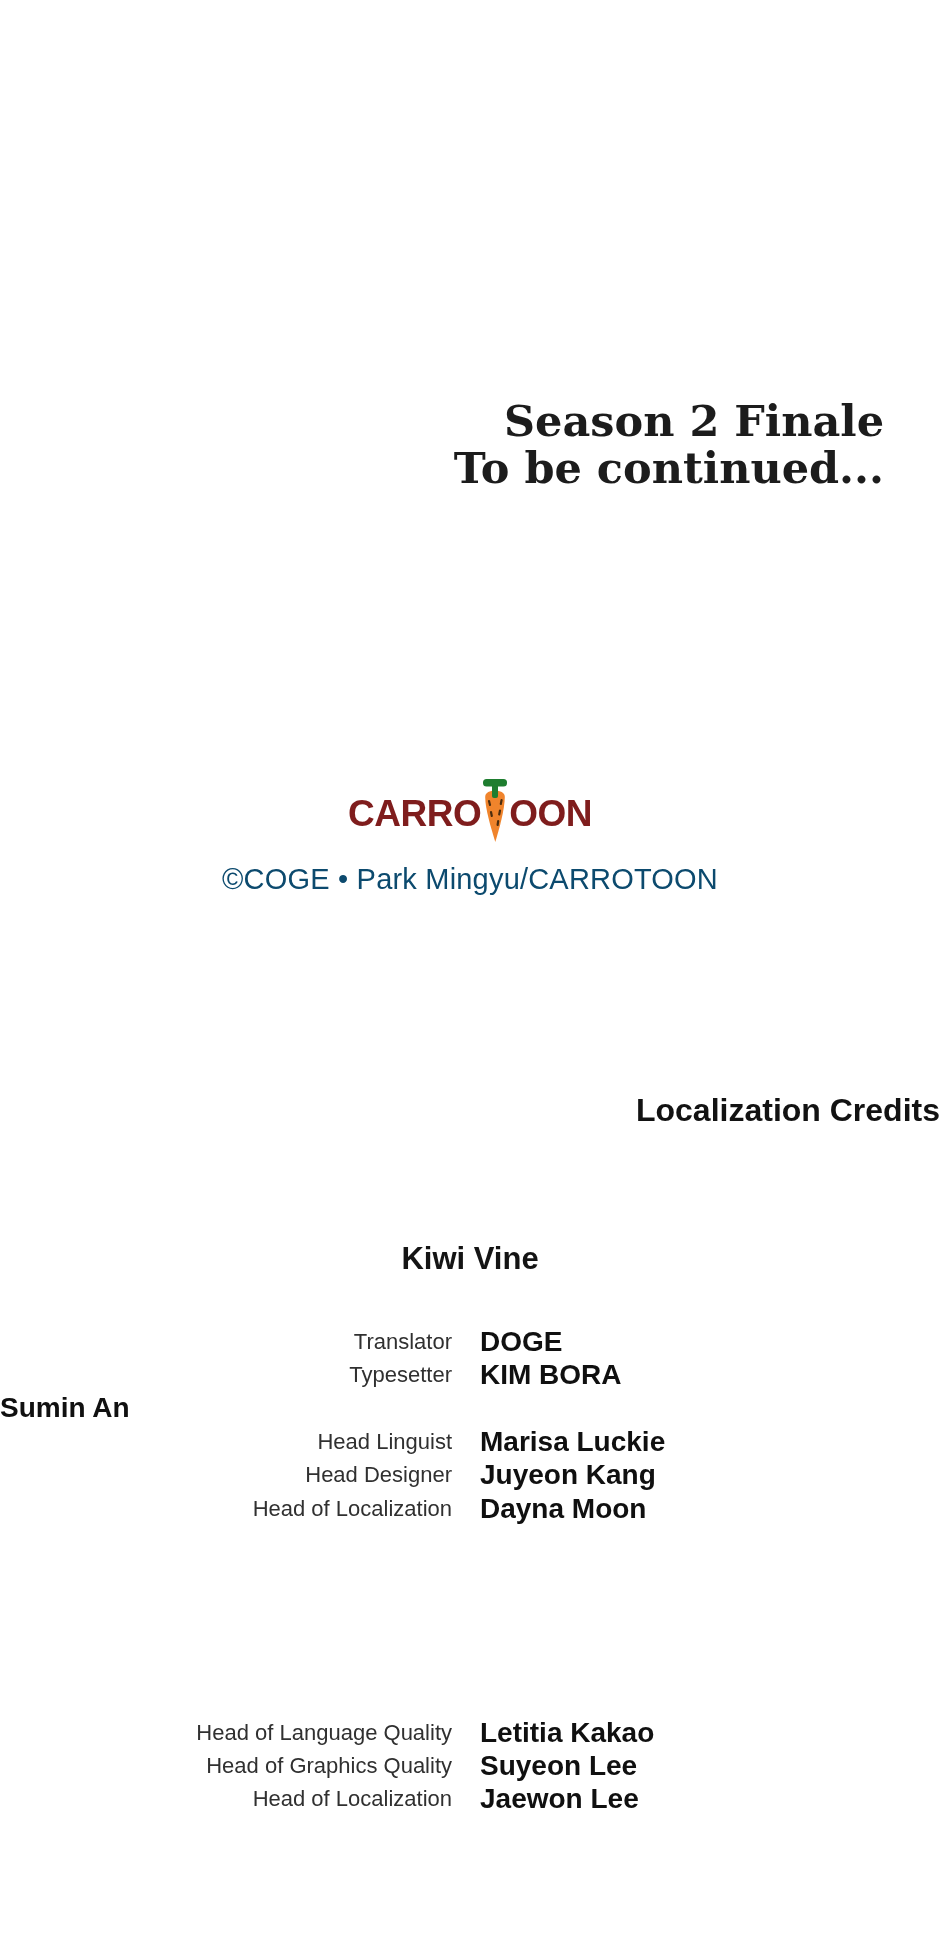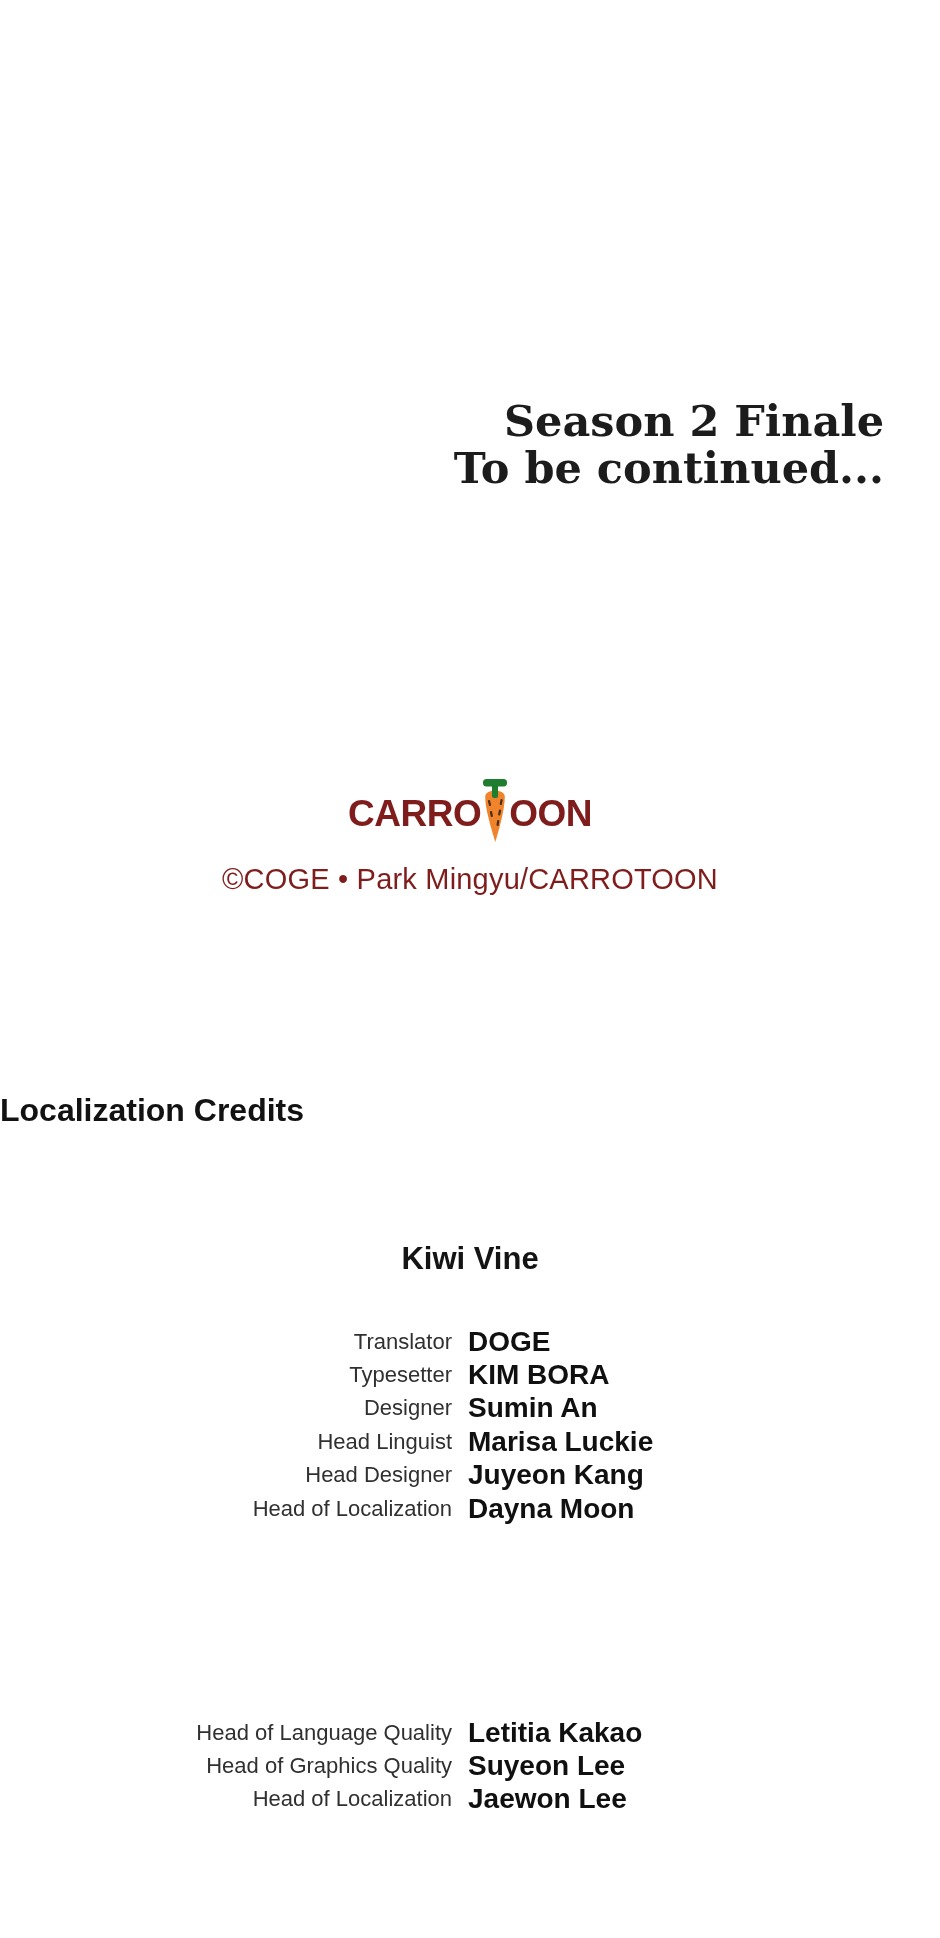--- a/index.html
+++ b/index.html
@@ -25,42 +25,42 @@
   }
   .logo-text {
     font-weight:800; font-size:37px; line-height:1; letter-spacing:-0.5px;
     color:#7f1d1d; margin-top:20px; white-space:nowrap;
   }
   .carrot-svg { width:26px; height:66px; margin:3px 1px 0 1px; display:block; }
 
   
   .copyright {
     position:absolute; top:861px; left:0; width:100%;
-    text-align:center; font-size:29px; line-height:36px; color:#7f1d1d;
+    text-align:center; font-size:29px; line-height:36px; color:#0c4a6e;
     letter-spacing:0.2px; white-space:nowrap;
   }
 
   
   .credits-title {
     position:absolute; top:1090px; left:0; width:100%; margin:0;
-    text-align:left; font-size:32px; line-height:40px; font-weight:700; color:#121212;
+    text-align:right; font-size:32px; line-height:40px; font-weight:700; color:#121212;
   }
   .section-heading {
     position:absolute; left:0; width:100%; margin:0;
     text-align:center; font-size:31px; line-height:38px; font-weight:700; color:#141414;
   }
   .heading-kiwi  { top:1240px; }
   .heading-kakao { top:1634px; }
 
   
   .crew-table { position:absolute; left:0; width:940px; }
   .table-kiwi  { top:1325px; }
   .table-kakao { top:1716px; }
   .crew-row {
-    display:grid; grid-template-columns:452px 1fr; column-gap:16px;
+    display:grid; grid-template-columns:452px 1fr; column-gap:28px;
     height:33.4px; align-items:center;
   }
   .crew-role {
     text-align:right; font-size:22px; color:#303030; white-space:nowrap;
   }
   .crew-name {
     text-align:left; font-size:28px; font-weight:700; color:#101010; white-space:nowrap;
   }
 </style>
 </head>
@@ -93,21 +93,20 @@
   <div class="crew-table table-kiwi">
     <div class="crew-row">
       <span class="crew-role">Translator</span>
       <span class="crew-name">DOGE</span>
     </div>
     <div class="crew-row">
       <span class="crew-role">Typesetter</span>
       <span class="crew-name">KIM BORA</span>
     </div>
     <div class="crew-row">
-      <span class="crew-role">Designer</span>
       <span class="crew-name">Sumin An</span>
     </div>
     <div class="crew-row">
       <span class="crew-role">Head Linguist</span>
       <span class="crew-name">Marisa Luckie</span>
     </div>
     <div class="crew-row">
       <span class="crew-role">Head Designer</span>
       <span class="crew-name">Juyeon Kang</span>
     </div>

